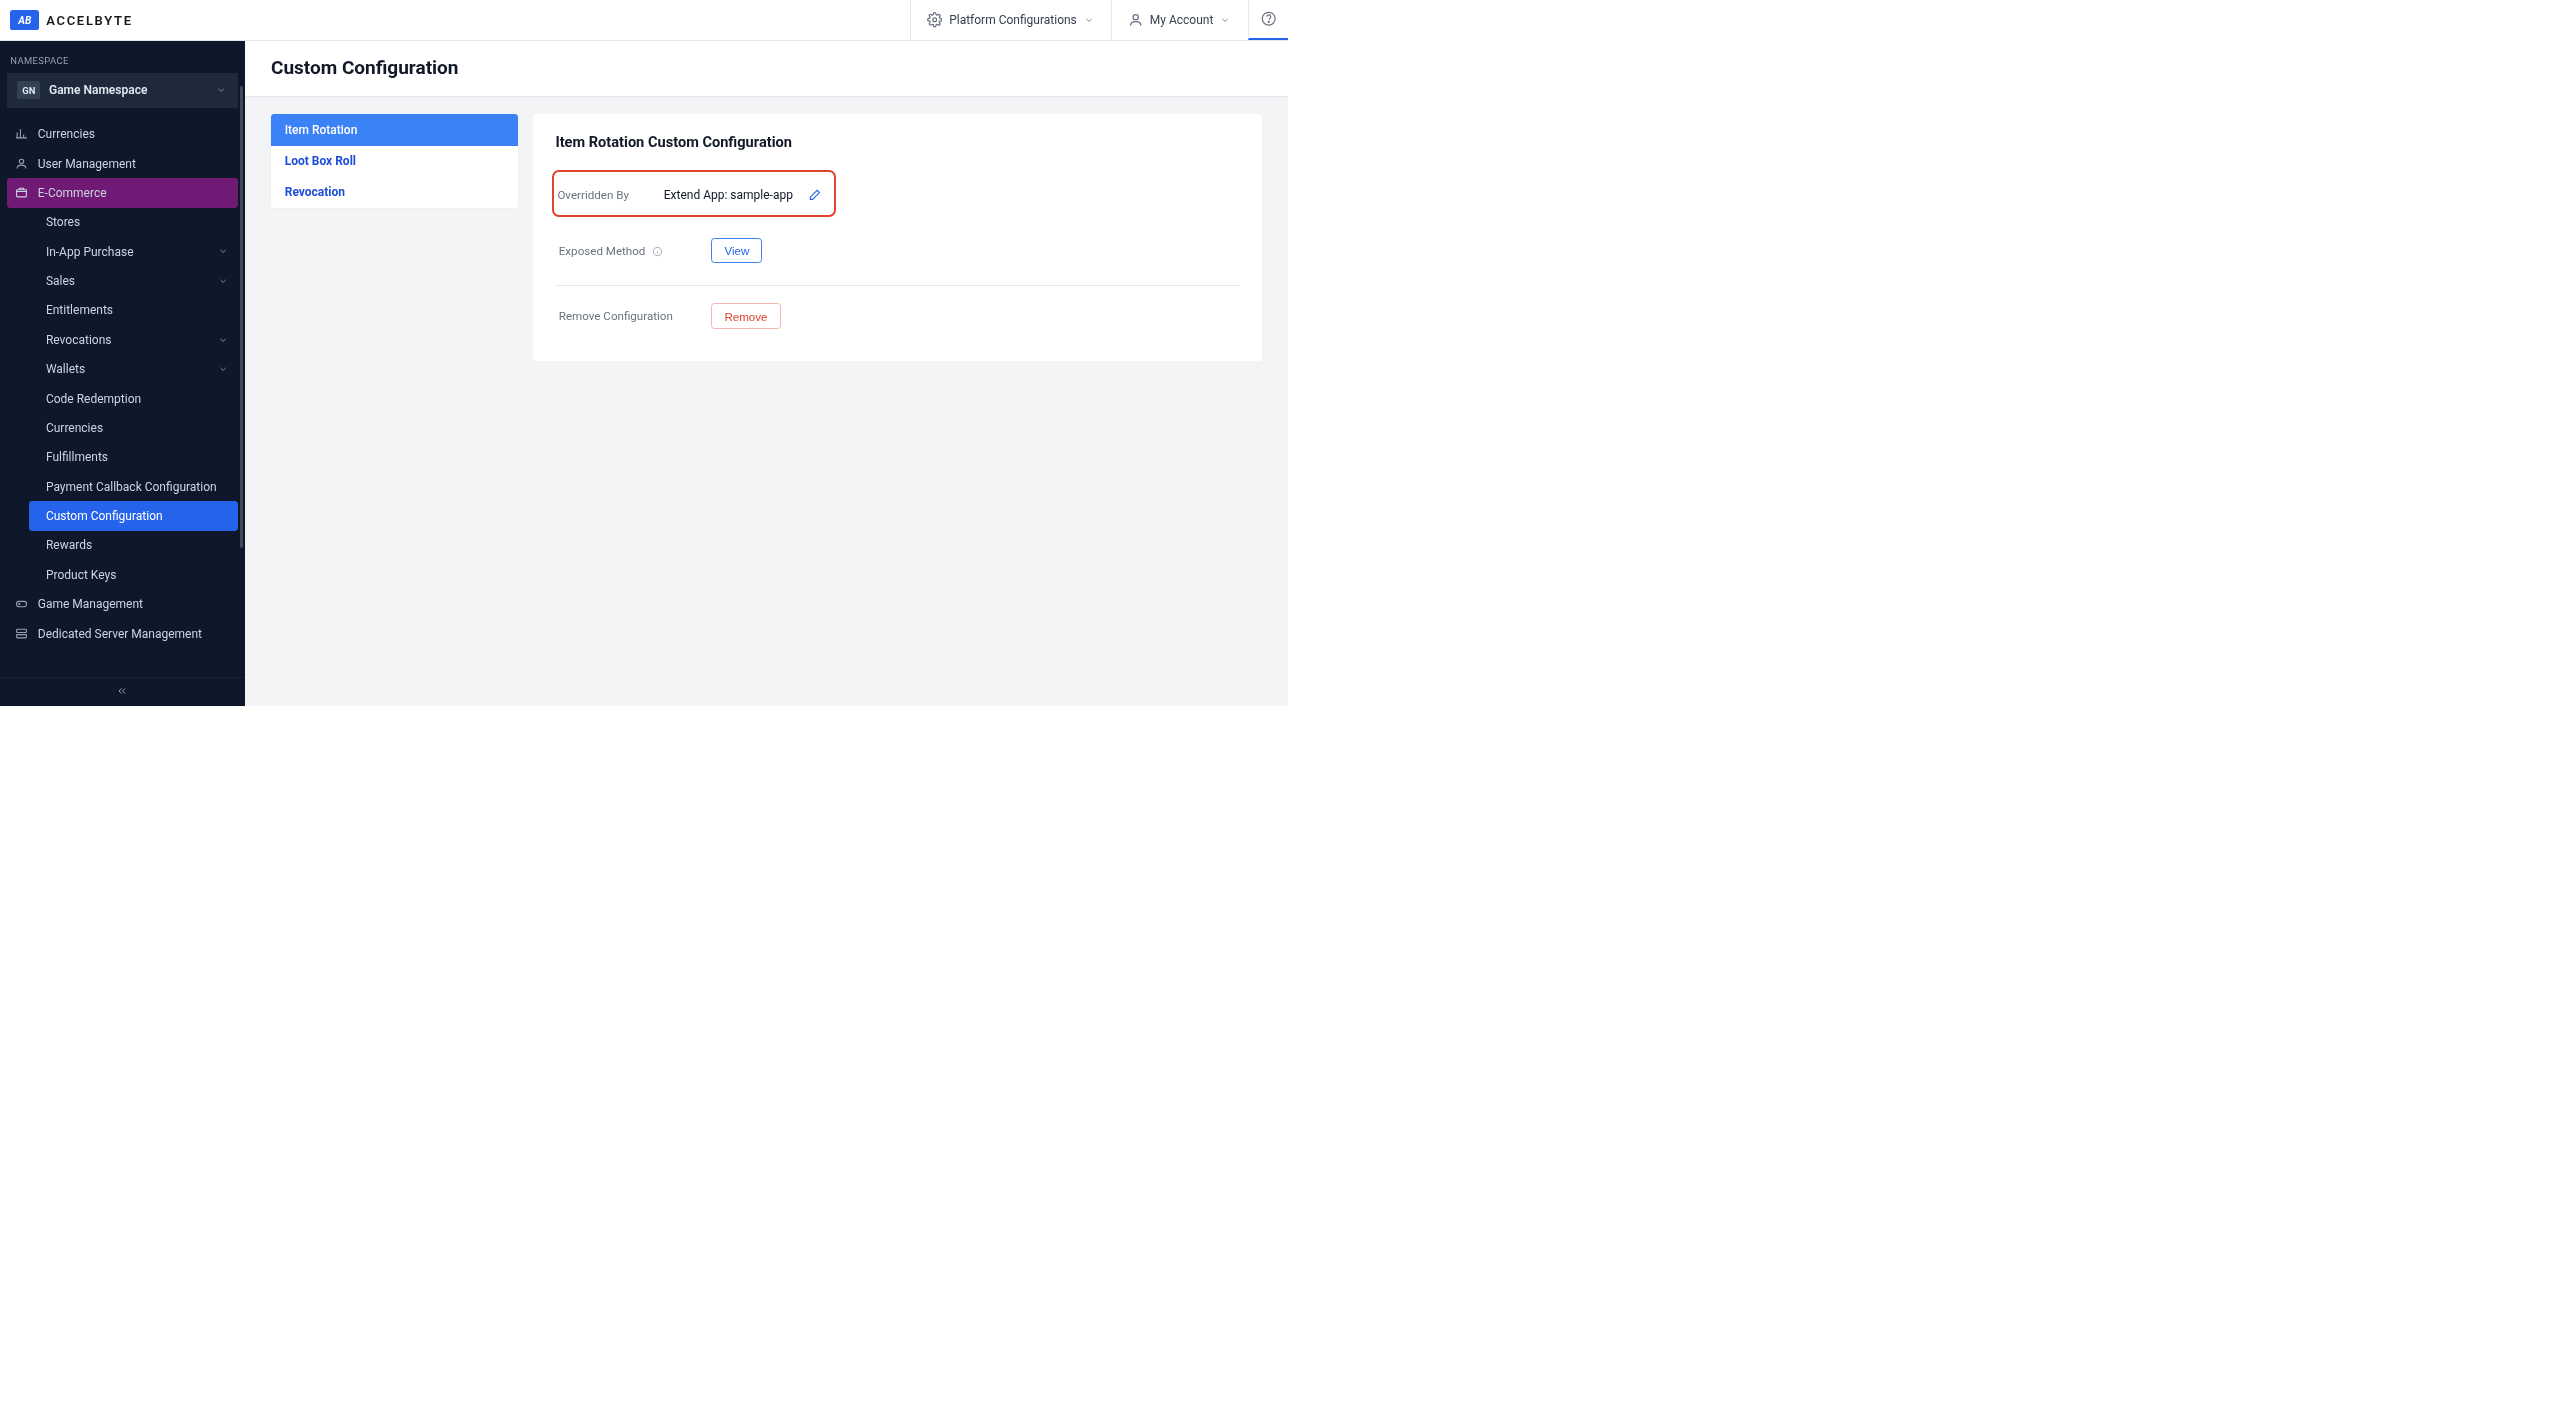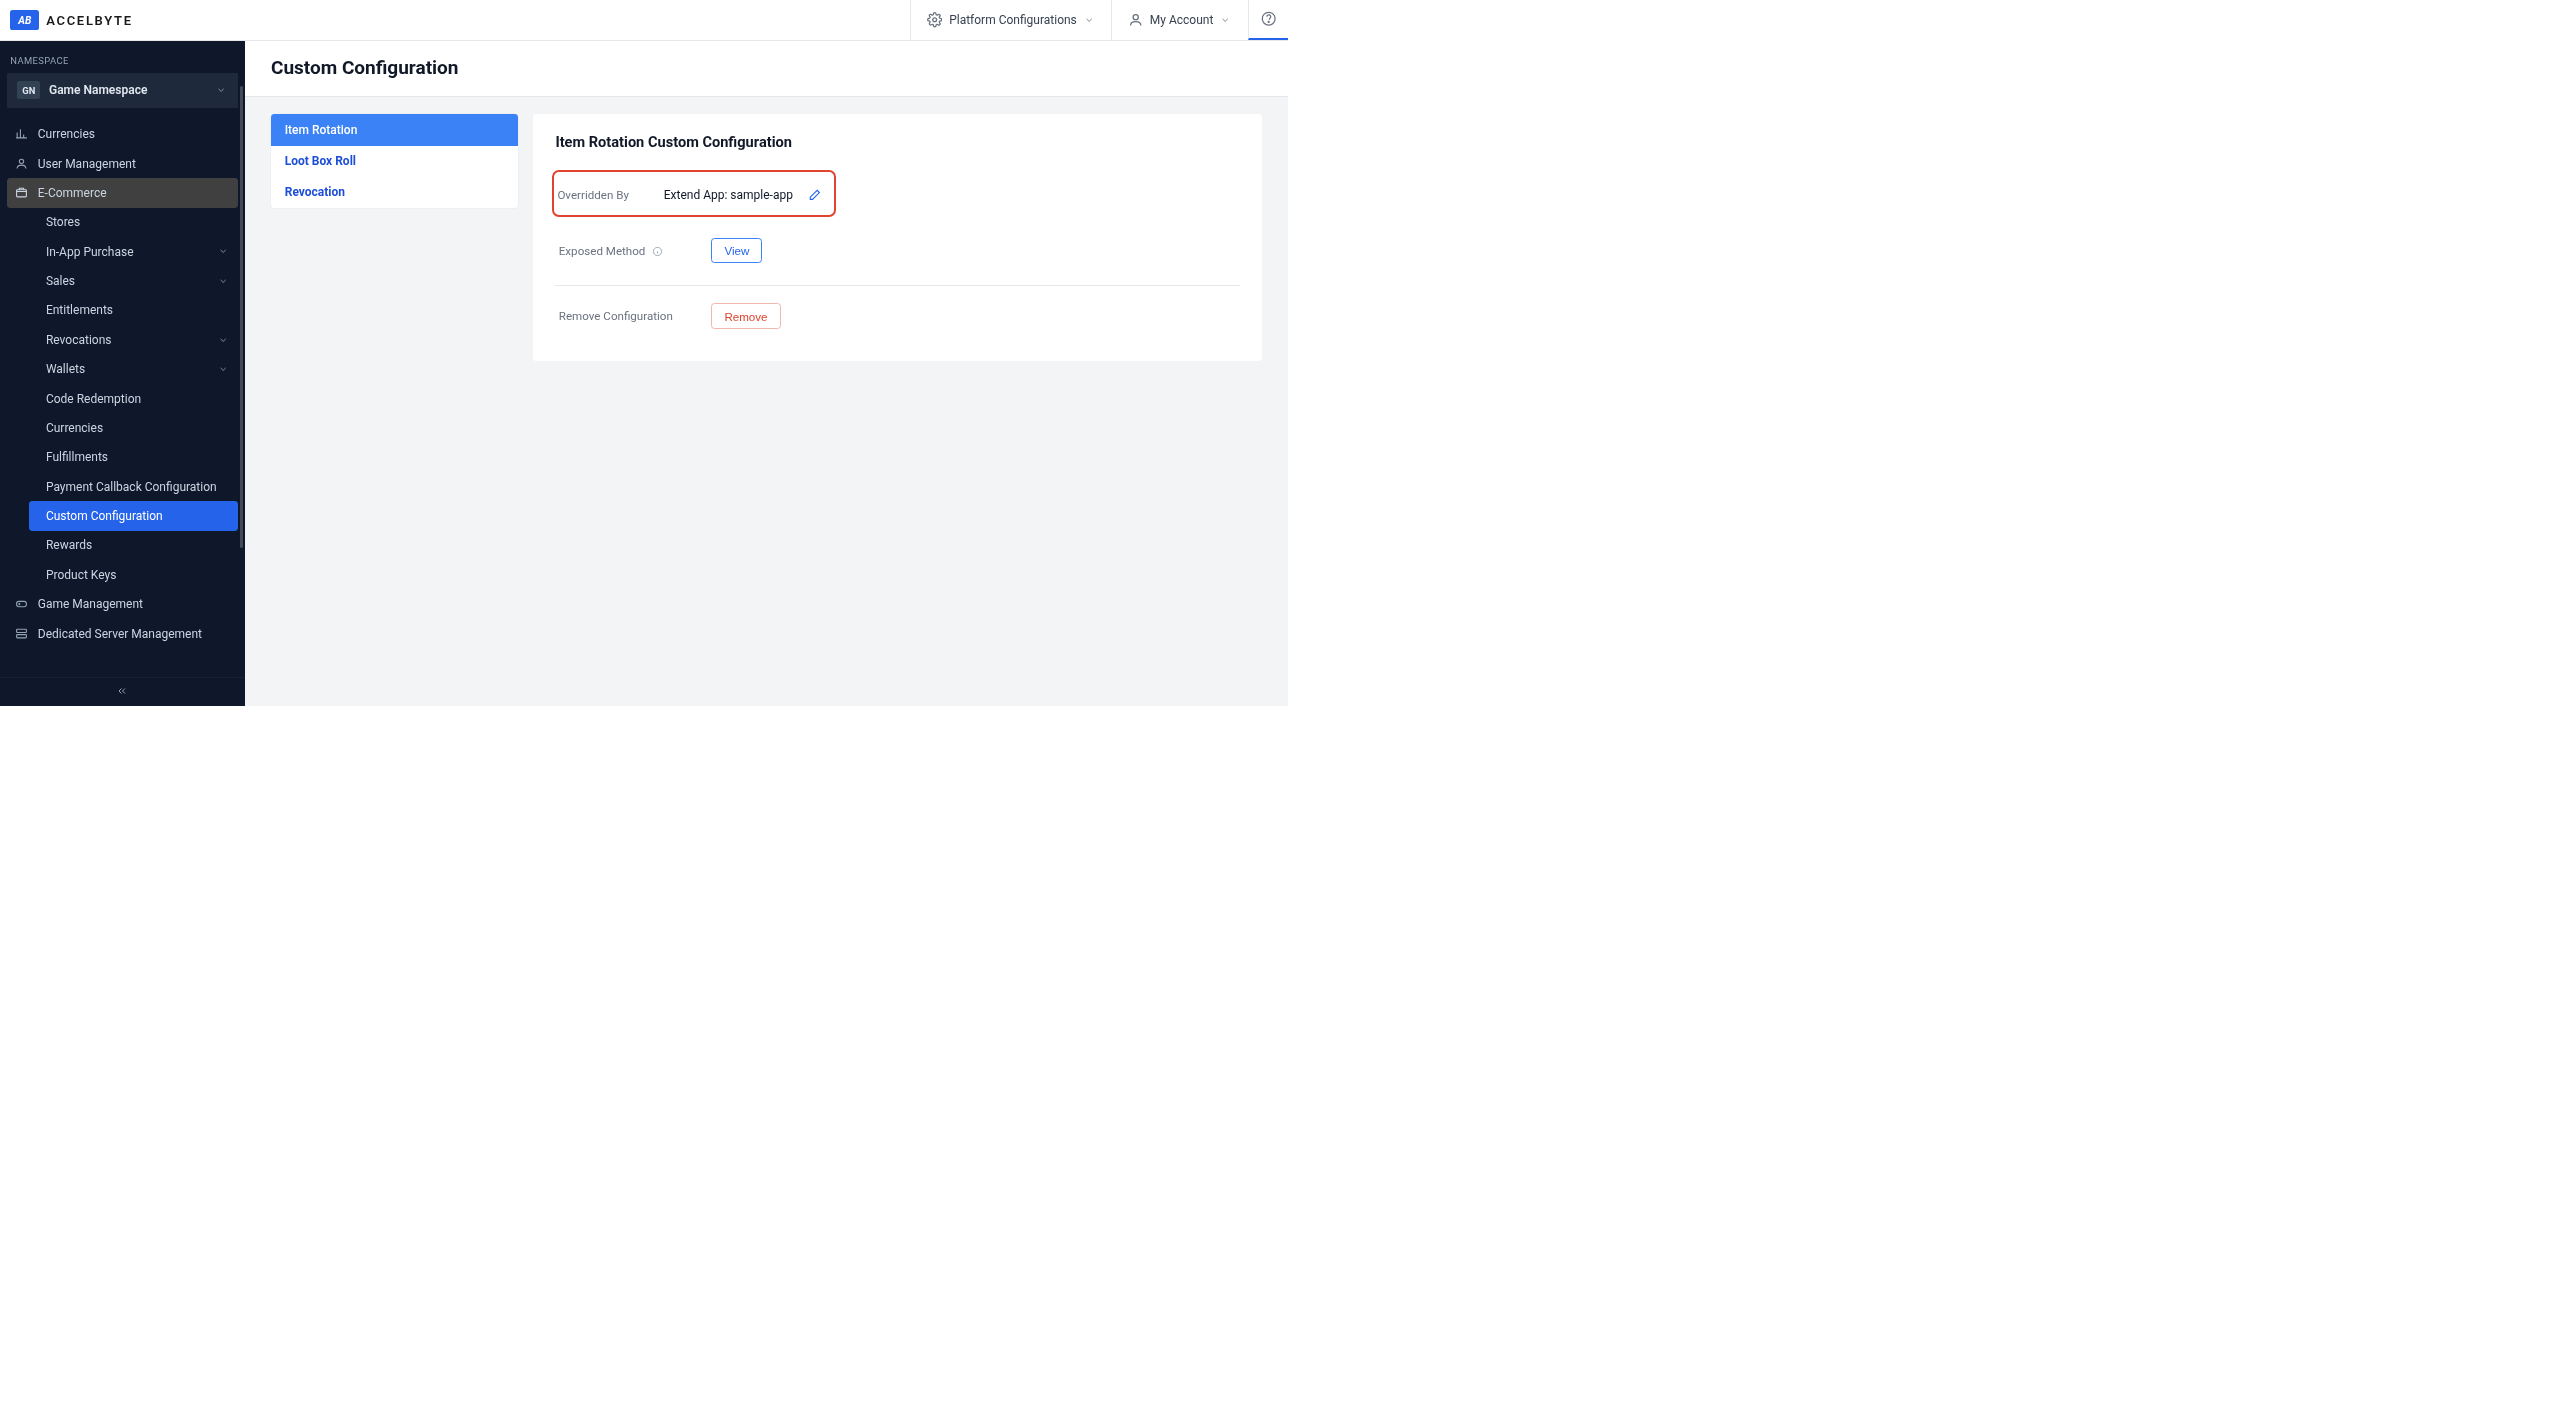--- a/index.html
+++ b/index.html
@@ -117,21 +117,21 @@
     display: flex;
     align-items: center;
     gap: 8.6px;
     padding: 7.7px 8.6px;
     border-radius: 3.4px;
     cursor: pointer;
     color: #cbd5e1;
     font-size: 12px;
   }
   .side-item.level1 {}
-  .side-item.level1.open { background: #404040; }
+  .side-item.level1.open { background: #701a75; }
   .side-item .spacer { flex:1; }
   .side-sub {
     padding-left: 22px;
   }
   .side-sub .side-item { padding-left: 17px; }
   .side-item.active {
     background: #2563eb;
     color: #fff;
   }
   .side-collapse {

